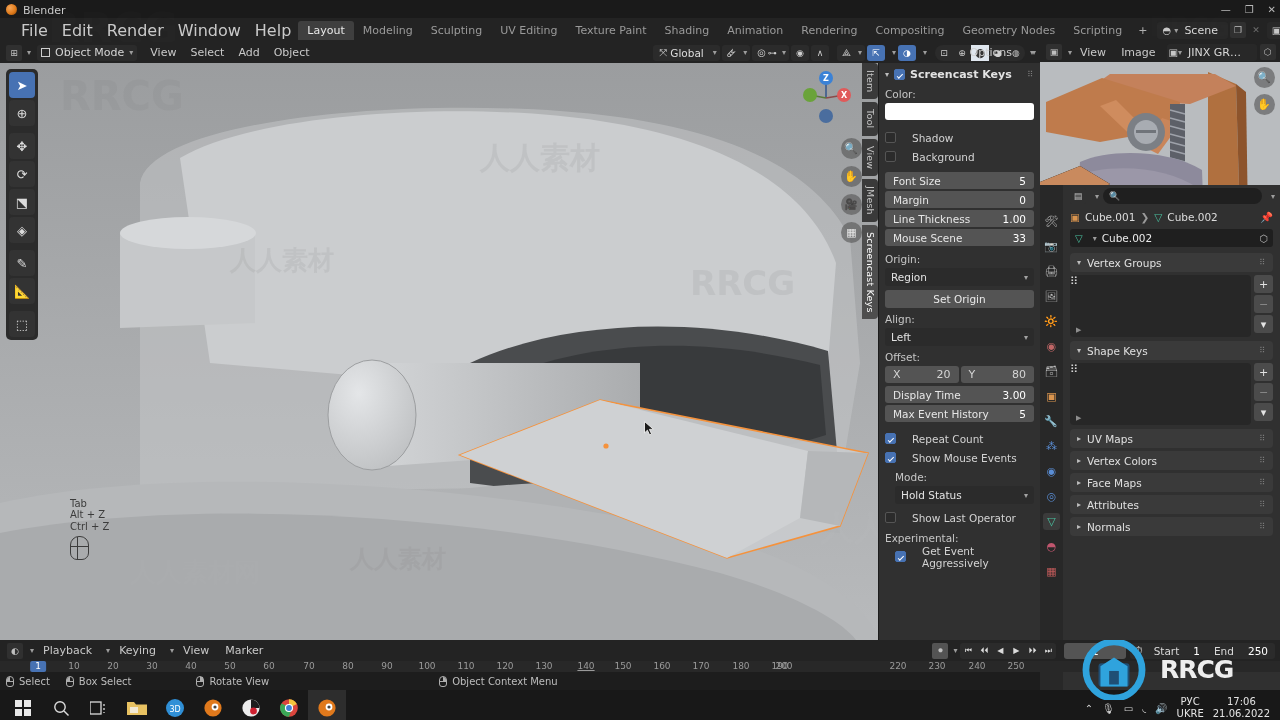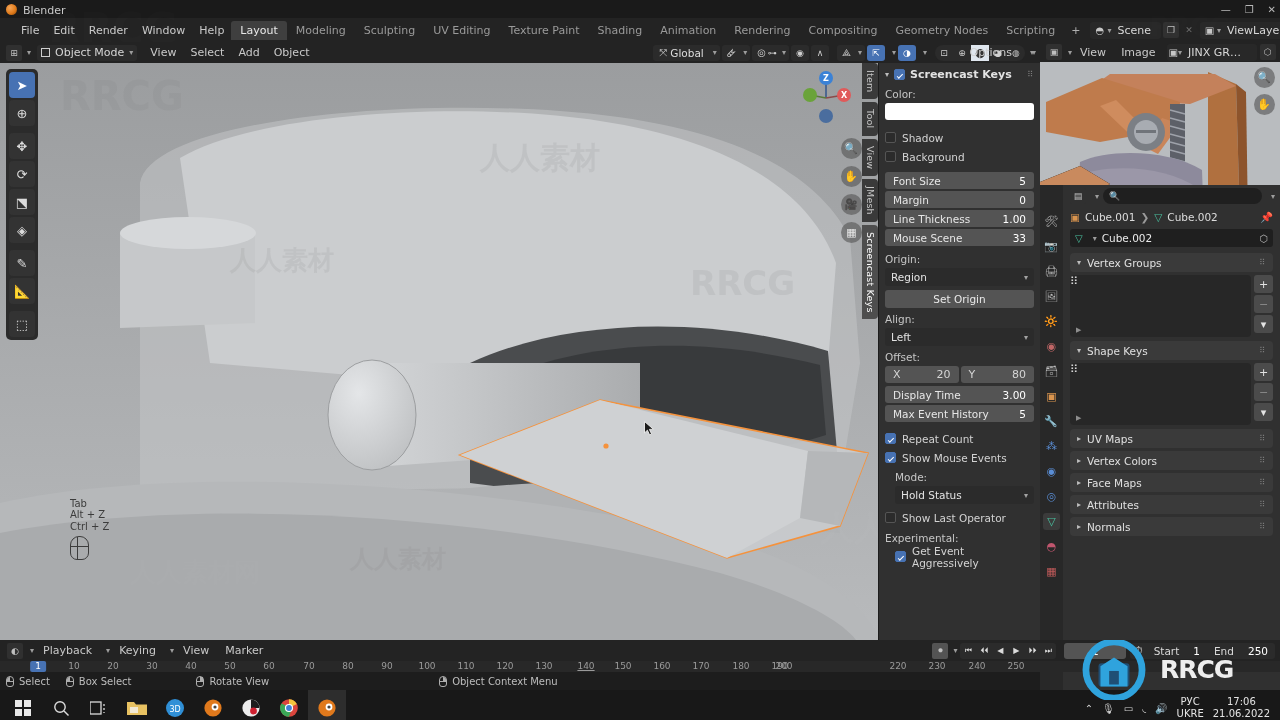--- a/index.html
+++ b/index.html
@@ -16,21 +16,21 @@
     background:radial-gradient(circle at 35% 35%,#f5a65a 0%,#e07b1b 55%,#8a4504 100%);
     margin-right:6px;flex:0 0 auto;}
   .winbar .wtitle{font-size:11px;color:#c8c8c8;}
   .winbar .wctl{position:absolute;right:4px;top:0;height:18px;display:flex;align-items:center;gap:14px;color:#b9b9b9;font-size:10px;}
   .winbar .wctl span{cursor:default;}
 
   
   .topbar{height:24px;background:#232323;display:flex;align-items:center;padding:0 6px;position:relative;}
   .topbar .logo{width:15px;height:15px;border-radius:50%;
     background:radial-gradient(circle at 35% 35%,#f2a257 0%,#dd7a1b 55%,#7d3f04 100%);margin-right:8px;}
-  .menu-item{padding:3px 7px;color:#c9c9c9;font-size:11px;white-space:nowrap;border-radius:3px;}
+  .menu-item{padding:3px 7px;color:#c9c9c9;font-size:16px;white-space:nowrap;border-radius:3px;}
   .wsp{padding:3px 9px;color:#9a9a9a;font-size:11px;white-space:nowrap;border-radius:3px 3px 0 0;}
   .wsp.active{background:#3f3f3f;color:#e8e8e8;}
   .wsp-plus{padding:3px 7px;color:#b0b0b0;}
   .topbar-right{margin-left:auto;display:flex;align-items:center;gap:0;}
   .fieldbox{display:flex;align-items:center;height:17px;background:#282828;border-radius:3px;margin-left:3px;padding:0 2px;}
   .fieldbox .ic{width:15px;text-align:center;color:#c7c7c7;font-size:10px;}
   .fieldbox .lbl{padding:0 8px 0 3px;color:#d8d8d8;font-size:11px;white-space:nowrap;}
   .fieldbox .cdown{color:#9d9d9d;font-size:8px;padding-right:3px;}
   .sqbtn{width:16px;height:16px;background:#303030;border-radius:2px;display:flex;align-items:center;justify-content:center;color:#c0c0c0;font-size:9px;margin-left:2px;}
   .sqbtn.dim{background:transparent;color:#6d6d6d;}
@@ -89,21 +89,21 @@
   .np-body{position:absolute;left:0;top:0;right:0;bottom:0;padding:5px 6px 0 6px;overflow:hidden;}
   .np-head{display:flex;align-items:center;gap:5px;margin-bottom:7px;}
   .chev{color:#bdbdbd;font-size:8px;}
   .cbx{width:11px;height:11px;border-radius:2px;background:#2b2b2b;border:1px solid #555;flex:0 0 auto;position:relative;}
   .cbx.on{background:#4772b3;border-color:#4772b3;}
   .cbx.on:after{content:"";position:absolute;left:2px;top:4.3px;width:5px;height:2.4px;border-left:1.6px solid #fff;border-bottom:1.6px solid #fff;transform:rotate(-45deg);}
   .np-head .ttl{font-size:11px;color:#e3e3e3;font-weight:bold;}
   .dots{margin-left:auto;color:#7a7a7a;font-size:8px;letter-spacing:1px;}
   .lbl-s{color:#c6c6c6;font-size:10.5px;margin:5px 0 3px;}
   .colorswatch{height:17px;background:#fff;border-radius:3px;margin-bottom:8px;}
-  .ckrow{display:flex;align-items:center;gap:6px;height:19px;}
+  .ckrow{display:flex;align-items:center;gap:16px;height:19px;}
   .ckrow .t{font-size:10.5px;color:#d3d3d3;}
   .numrow{display:flex;align-items:center;justify-content:space-between;height:17px;background:#545454;border-radius:3px;padding:0 8px;margin-bottom:2px;}
   .numrow .n{font-size:10.5px;color:#e6e6e6;}
   .numrow .v{font-size:10.5px;color:#ffffff;}
   .dropdown{height:18px;background:#2b2b2b;border-radius:3px;display:flex;align-items:center;padding:0 6px;margin-bottom:4px;}
   .dropdown .dv{font-size:10.5px;color:#e3e3e3;}
   .dropdown .dc{margin-left:auto;color:#a2a2a2;font-size:8px;}
   .btn-wide{height:18px;background:#545454;border-radius:3px;display:flex;align-items:center;justify-content:center;font-size:10.5px;color:#e9e9e9;margin-bottom:4px;}
   .xyrow{display:flex;gap:2px;margin-bottom:3px;}
   .xyrow .half{flex:1;display:flex;align-items:center;justify-content:space-between;height:17px;background:#545454;border-radius:3px;padding:0 8px;}

